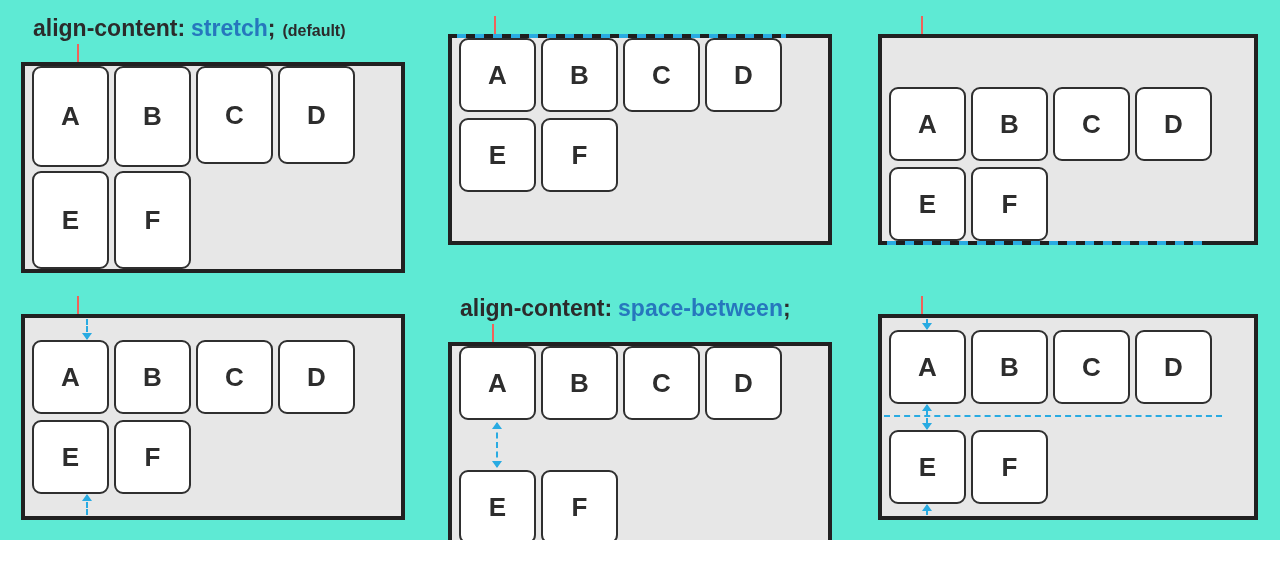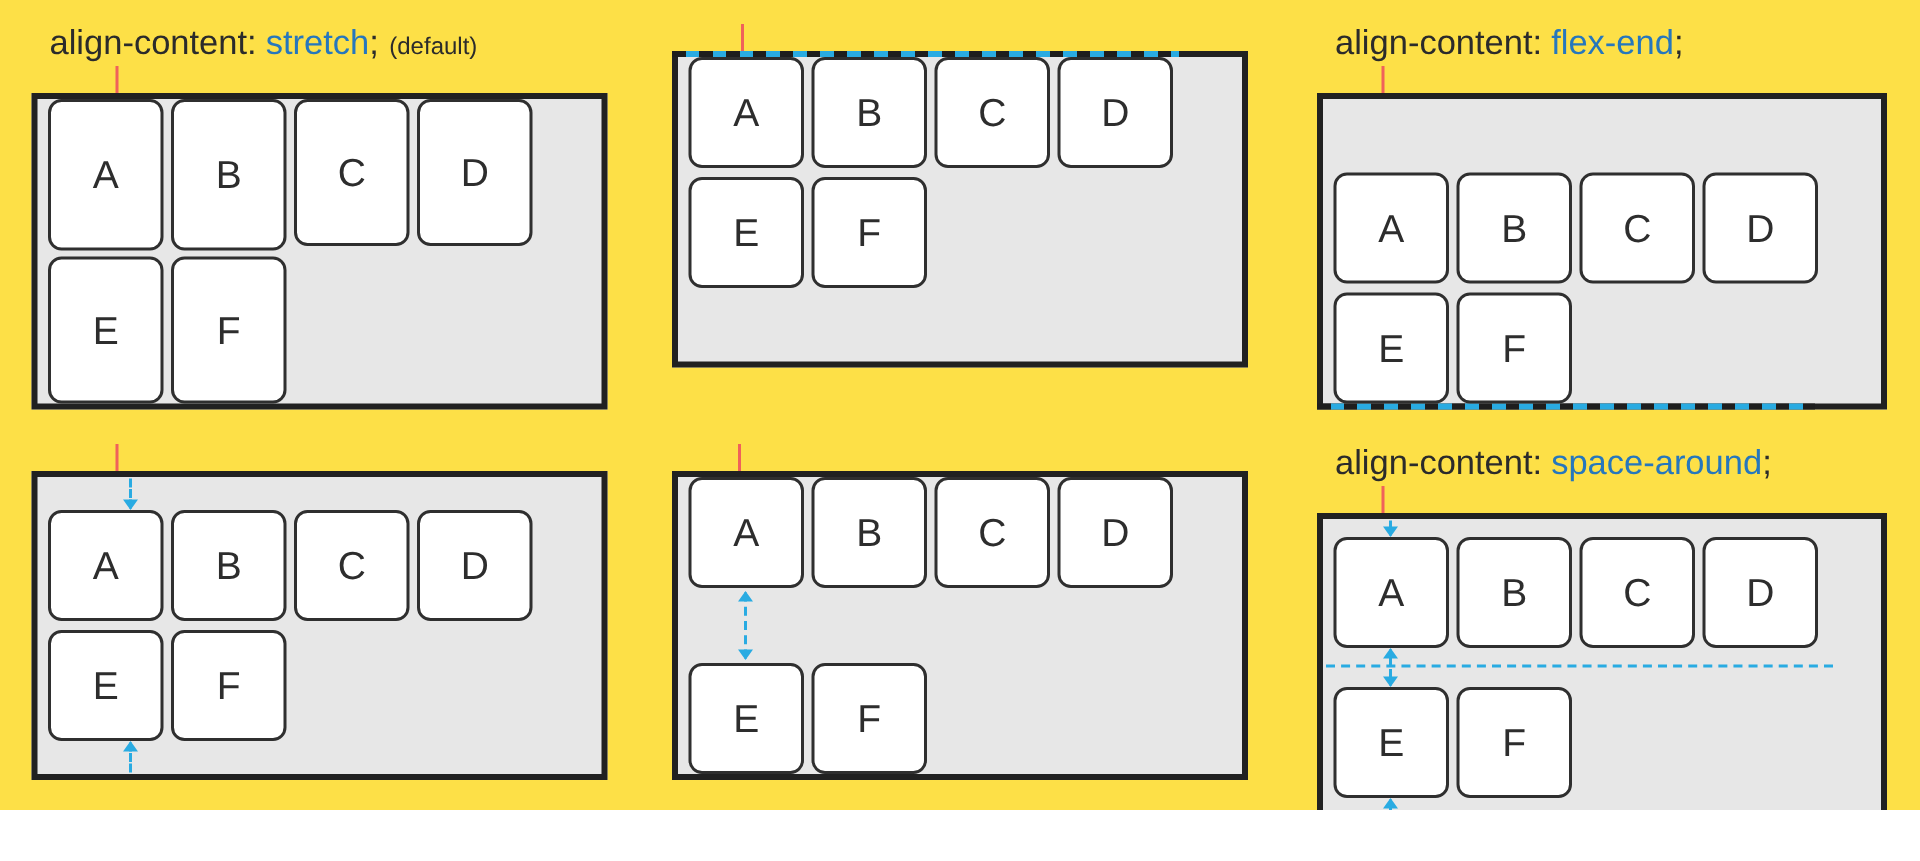--- a/index.html
+++ b/index.html
@@ -1,18 +1,18 @@
 <!DOCTYPE html>
 <html><head>
 <meta charset="utf-8">
 <style>
   html,body{margin:0;padding:0;background:#ffffff;}
   .canvas{
-    position:relative;width:1280px;height:540px;background:#fde047;
-    font-family:"Liberation Sans",sans-serif;overflow:hidden;
+    position:relative;width:1280px;height:540px;background:#5eead4;
+    font-family:"Liberation Sans",sans-serif;overflow:hidden;font-weight:bold;
   }
   .panel{position:absolute;}
   #p1{left:21px;top:14px}  #p2{left:448px;top:14px}  #p3{left:878px;top:14px}
   #p4{left:21px;top:294px} #p5{left:448px;top:294px} #p6{left:878px;top:294px}
 
   .hdr{height:28px;line-height:28px;margin-left:12px;font-size:23px;color:#2b2b2b;white-space:nowrap;}
   .prop{color:#2b2b2b;}
   .val{color:#2677bd;margin-left:6px;}
   .semi{color:#2b2b2b;}
   .note{font-size:16px;color:#2b2b2b;margin-left:7px;}
@@ -94,21 +94,20 @@
       <div class="item c0 r1">A</div>
       <div class="item c1 r1">B</div>
       <div class="item c2 r1">C</div>
       <div class="item c3 r1">D</div>
       <div class="item c0 r2">E</div>
       <div class="item c1 r2">F</div>
     </div>
   </section>
 
   <section class="panel" id="p3">
-    <div class="hdr"><span class="prop">align-content:</span><span class="val">flex-end</span><span class="semi">;</span></div>
     <div class="tickzone">
         <div class="tick"></div>
       </div>
     <div class="fcontainer">
       <div class="edge-dash"></div>
       <div class="item c0 r1">A</div>
       <div class="item c1 r1">B</div>
       <div class="item c2 r1">C</div>
       <div class="item c3 r1">D</div>
       <div class="item c0 r2">E</div>
@@ -132,40 +131,40 @@
       <div class="item c0 r1">A</div>
       <div class="item c1 r1">B</div>
       <div class="item c2 r1">C</div>
       <div class="item c3 r1">D</div>
       <div class="item c0 r2">E</div>
       <div class="item c1 r2">F</div>
     </div>
   </section>
 
   <section class="panel" id="p5">
+    <div class="hdr"><span class="prop">align-content:</span><span class="val">space-between</span><span class="semi">;</span></div>
     <div class="tickzone">
         <div class="tick"></div>
       </div>
     <div class="fcontainer">
       <div class="arrow a-mid">
           <div class="dash"></div>
           <div class="tri tri-up"></div>
           <div class="tri tri-down"></div>
         </div>
       <div class="item c0 r1">A</div>
       <div class="item c1 r1">B</div>
       <div class="item c2 r1">C</div>
       <div class="item c3 r1">D</div>
       <div class="item c0 r2">E</div>
       <div class="item c1 r2">F</div>
     </div>
   </section>
 
   <section class="panel" id="p6">
-    <div class="hdr"><span class="prop">align-content:</span><span class="val">space-around</span><span class="semi">;</span></div>
     <div class="tickzone">
         <div class="tick"></div>
       </div>
     <div class="fcontainer">
       <div class="mid-line"></div>
       <div class="arrow a-top">
           <div class="dash"></div>
           <div class="tri tri-down"></div>
         </div>
       <div class="arrow a-up">

